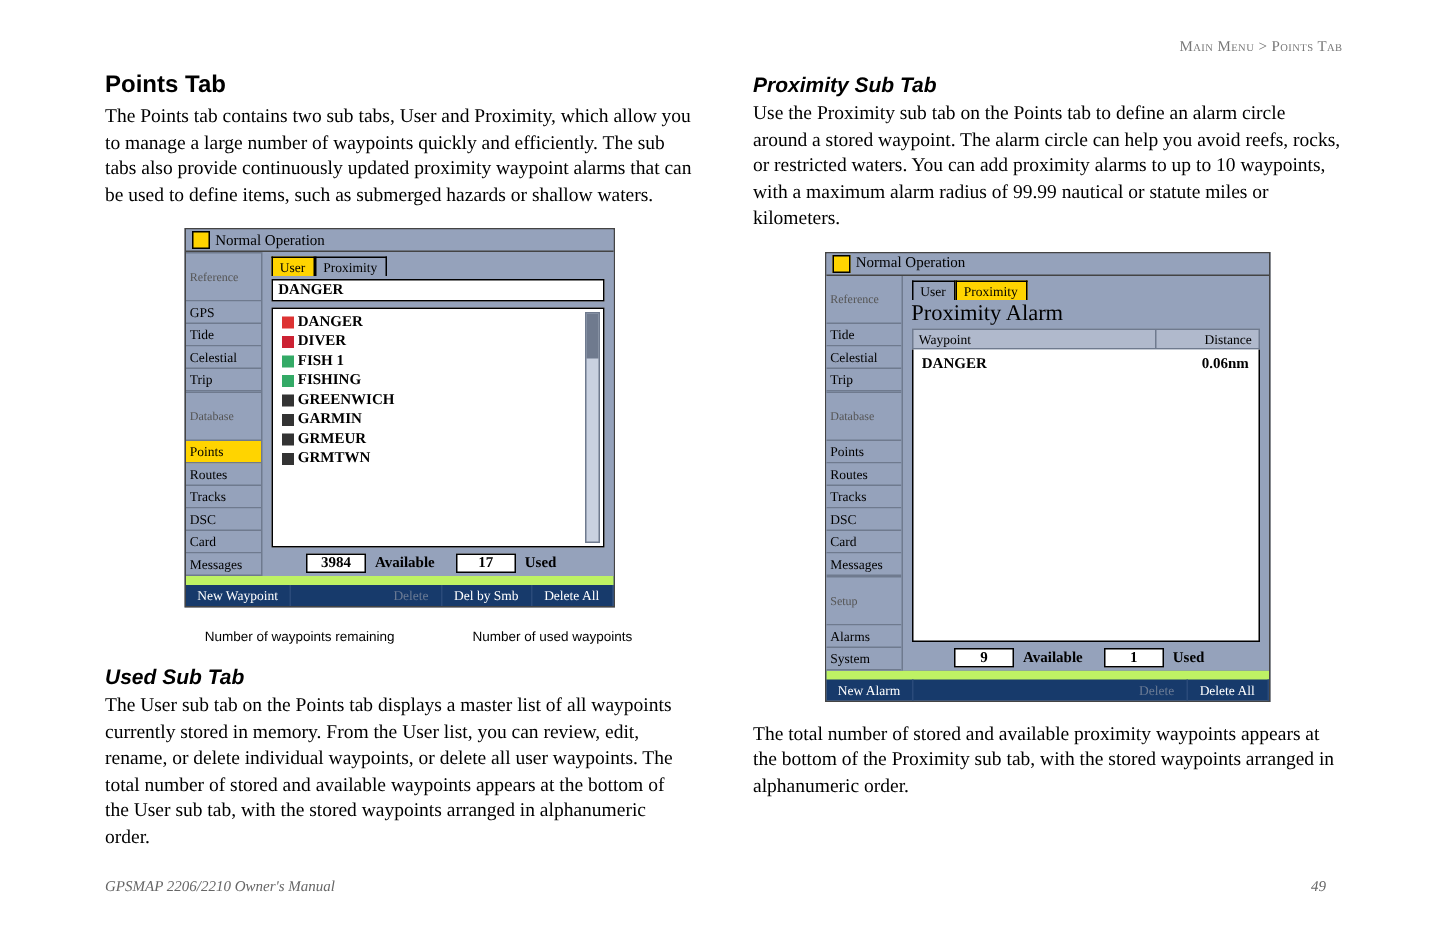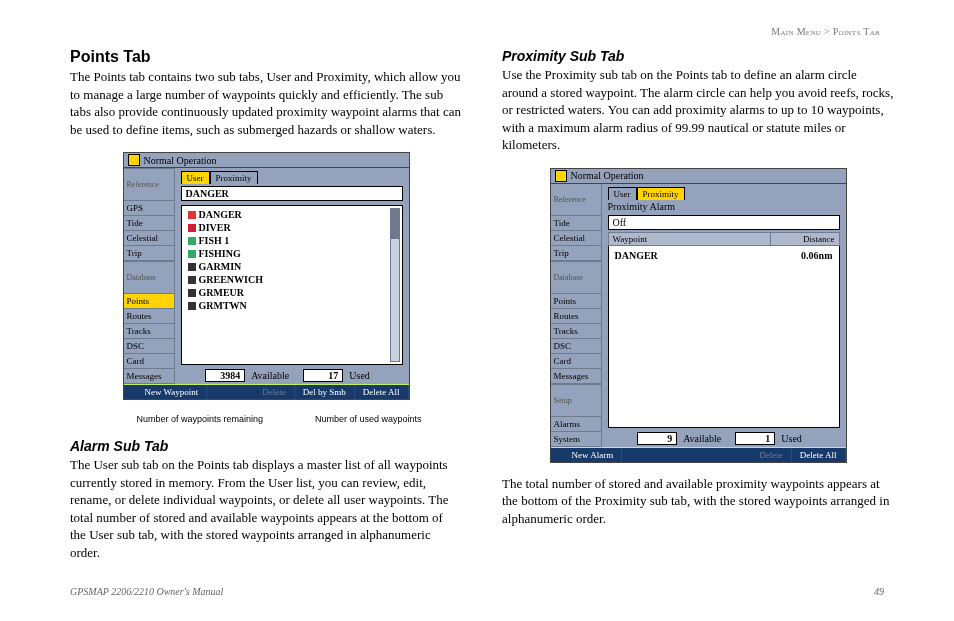--- a/index.html
+++ b/index.html
@@ -18,21 +18,21 @@
     display: flex;
     gap: 40px;
   }
   .col {
     flex: 1;
     min-width: 0;
   }
   .breadcrumb {
     position: absolute;
     top: 26px;
-    right: 74px;
+    right: 59px;
     font-size: 10px;
     color: #777;
     font-variant: small-caps;
     letter-spacing: 0.3px;
   }
   h1 {
     font-family: Arial, Helvetica, sans-serif;
     font-weight: bold;
     font-size: 16px;
     margin: 20px 0 2px 0;
@@ -188,33 +188,32 @@
     font-size: 10px;
     justify-content: center;
     align-items: center;
   }
   .numbox {
     background: #fff;
     border: 1px solid #000;
     padding: 0 4px;
     font-weight: bold;
     min-width: 30px;
-    text-align: right;
+    text-align: center;
   }
   .status-label {
-    font-weight: normal;
+    font-weight: bold;
     margin-right: 8px;
   }
   .bottombar {
     background: #173a6b;
     color: #fff;
     display: flex;
     font-size: 9px;
-    border-top: 1px solid #bef264;
-    padding-left: 13px;
+    border-top: 6px solid #bef264;
   }
   .bottombar .btn {
     padding: 2px 8px;
     border-right: 1px solid #2a4a7a;
   }
   .bottombar .btn.dis {
     color: #6a7a94;
   }
   .bottombar .spacer {
     flex: 1;
@@ -241,21 +240,21 @@
   .prox-header .h2 { width: 60px; text-align: right; padding: 1px 4px; border-left: 1px solid #6f7a8e; }
   .prox-row {
     display: flex;
     font-weight: bold;
     font-size: 10px;
     padding: 2px 6px;
   }
   .prox-row .c1 { flex: 1; }
   .prox-row .c2 { text-align: right; }
   .small-label {
-    font-size: 10px;
+    font-size: 15px;
     padding: 1px 6px;
   }
 </style>
 </head>
 <body>
 
 <div class="breadcrumb">
   <span>Main Menu &gt; </span><span>Points Tab</span>
 </div>
 
@@ -303,25 +302,25 @@
             <div class="list-row">
                 <span class="wp-icon" style="background:#3a6"></span>
                 <span>FISH 1</span>
               </div>
             <div class="list-row">
                 <span class="wp-icon" style="background:#3a6"></span>
                 <span>FISHING</span>
               </div>
             <div class="list-row">
                 <span class="wp-icon" style="background:#333"></span>
+                <span>GREENWICH</span>
+              </div>
+            <div class="list-row">
+                <span class="wp-icon" style="background:#333"></span>
                 <span>GARMIN</span>
-              </div>
-            <div class="list-row">
-                <span class="wp-icon" style="background:#333"></span>
-                <span>GREENWICH</span>
               </div>
             <div class="list-row">
                 <span class="wp-icon" style="background:#333"></span>
                 <span>GRMEUR</span>
               </div>
             <div class="list-row">
                 <span class="wp-icon" style="background:#333"></span>
                 <span>GRMTWN</span>
               </div>
             <div class="scrollbar">
@@ -343,21 +342,21 @@
         <div class="btn">Del by Smb</div>
         <div class="btn">Delete All</div>
       </div>
     </div>
 
     <div class="caption-row">
       <span>Number of waypoints remaining</span>
       <span>Number of used waypoints</span>
     </div>
 
-    <h2>Alarm Sub Tab</h2>
+    <h2>Used Sub Tab</h2>
     <p>The User sub tab on the Points tab displays a master list of all waypoints currently stored in memory. From the User list, you can review, edit, rename, or delete individual waypoints, or delete all user waypoints. The total number of stored and available waypoints appears at the bottom of the User sub tab, with the stored waypoints arranged in alphanumeric order.</p>
   </div>
 
   <div class="col">
     <h2 style="margin-top:20px">Proximity Sub Tab</h2>
     <p>Use the Proximity sub tab on the Points tab to define an alarm circle around a stored waypoint. The alarm circle can help you avoid reefs, rocks, or restricted waters. You can add proximity alarms to up to 10 waypoints, with a maximum alarm radius of 99.99 nautical or statute miles or kilometers.</p>
 
     <div class="shot shot-prox">
       <div class="titlebar">
         <span class="flag"></span>
@@ -379,21 +378,20 @@
           <div class="sidegroup">Setup</div>
           <div class="sideitem">Alarms</div>
           <div class="sideitem">System</div>
         </div>
         <div class="content">
           <div class="tabs">
             <div class="tab">User</div>
             <div class="tab sel">Proximity</div>
           </div>
           <div class="small-label">Proximity Alarm</div>
-          <div class="field" style="font-weight:normal">Off</div>
           <div class="prox-header">
             <div class="h1">Waypoint</div>
             <div class="h2">Distance</div>
           </div>
           <div class="list" style="margin-top:0;border-top:none">
             <div class="prox-row">
               <span class="c1">DANGER</span>
               <span class="c2">0.06nm</span>
             </div>
           </div>

